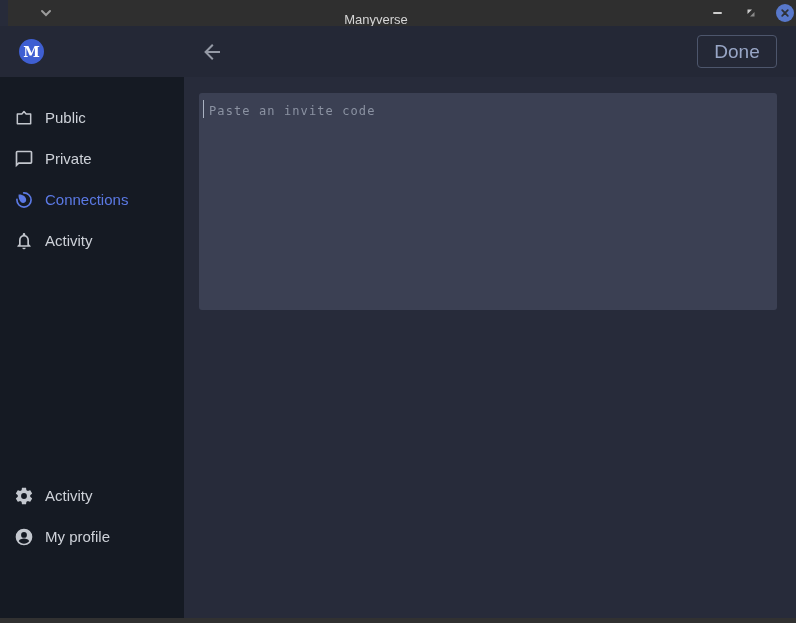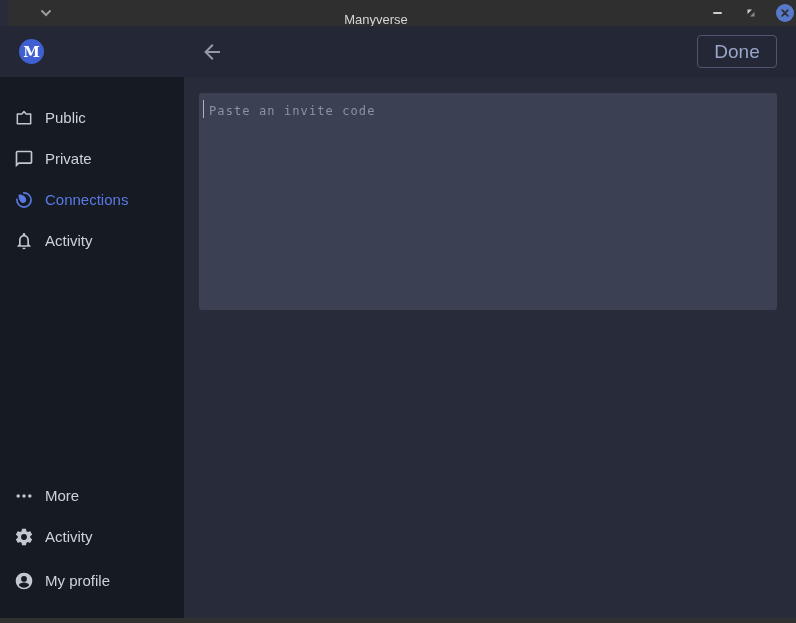--- a/index.html
+++ b/index.html
@@ -181,30 +181,20 @@
               <path d="M12,22A2,2 0 0,0 14,20H10A2,2 0 0,0 12,22M18,16V11C18,7.93 16.36,5.36 13.5,4.68V4A1.5,1.5 0 0,0 12,2.5A1.5,1.5 0 0,0 10.5,4V4.68C7.63,5.36 6,7.92 6,11V16L4,18V19H20V18L18,16M16,17H8V11C8,8.52 9.51,6.5 12,6.5C14.49,6.5 16,8.52 16,11V17Z"></path>
             </svg>
         </span>
         <span class="label">Activity</span>
       </div>
 
     </div>
 
     <div class="side-bottom">
 
-      <div class="side-item">
-        <span class="icon">
-          <svg viewBox="0 0 24 24" fill="currentColor">
-              <circle cx="5" cy="12" r="2.1"></circle>
-              <circle cx="12" cy="12" r="2.1"></circle>
-              <circle cx="19" cy="12" r="2.1"></circle>
-            </svg>
-        </span>
-        <span class="label">More</span>
-      </div>
 
       <div class="side-item">
         <span class="icon">
           <svg viewBox="0 0 24 24" fill="currentColor">
               <path d="M12,15.5A3.5,3.5 0 0,1 8.5,12A3.5,3.5 0 0,1 12,8.5A3.5,3.5 0 0,1 15.5,12A3.5,3.5 0 0,1 12,15.5M19.43,12.98C19.47,12.66 19.5,12.34 19.5,12C19.5,11.66 19.47,11.34 19.43,11.02L21.54,9.37C21.73,9.22 21.78,8.95 21.66,8.73L19.66,5.27C19.54,5.05 19.27,4.97 19.05,5.05L16.56,6.05C16.04,5.65 15.48,5.32 14.87,5.07L14.5,2.42C14.46,2.18 14.25,2 14,2H10C9.75,2 9.54,2.18 9.5,2.42L9.13,5.07C8.52,5.32 7.96,5.66 7.44,6.05L4.95,5.05C4.73,4.96 4.46,5.05 4.34,5.27L2.34,8.73C2.21,8.95 2.27,9.22 2.46,9.37L4.57,11.02C4.53,11.34 4.5,11.67 4.5,12C4.5,12.33 4.53,12.66 4.57,12.98L2.46,14.63C2.27,14.78 2.21,15.05 2.34,15.27L4.34,18.73C4.46,18.95 4.73,19.03 4.95,18.95L7.44,17.94C7.96,18.34 8.52,18.68 9.13,18.93L9.5,21.58C9.54,21.82 9.75,22 10,22H14C14.25,22 14.46,21.82 14.5,21.58L14.87,18.93C15.48,18.67 16.04,18.34 16.56,17.94L19.05,18.95C19.27,19.04 19.54,18.95 19.66,18.73L21.66,15.27C21.78,15.05 21.73,14.78 21.54,14.63L19.43,12.98Z"></path>
             </svg>
         </span>
         <span class="label">Activity</span>
       </div>
 

